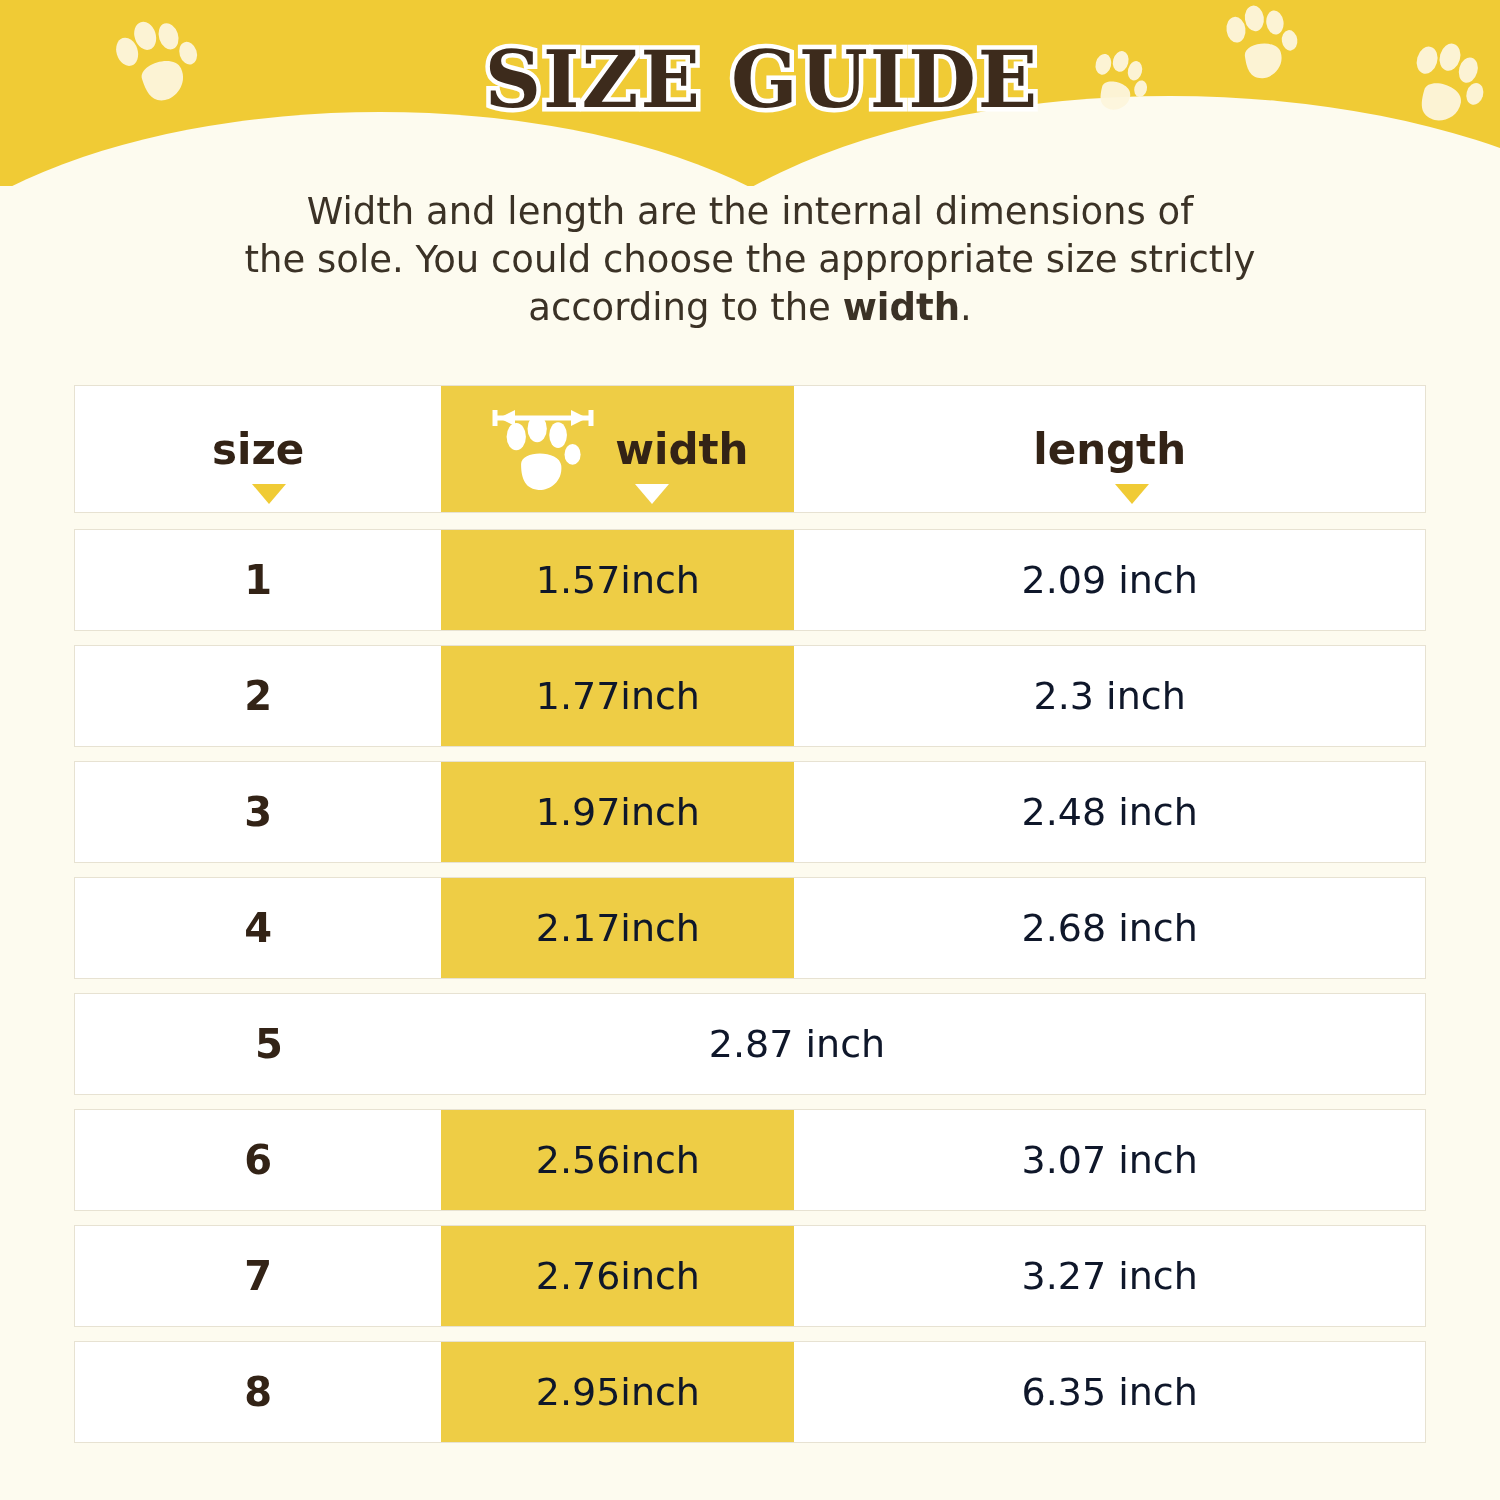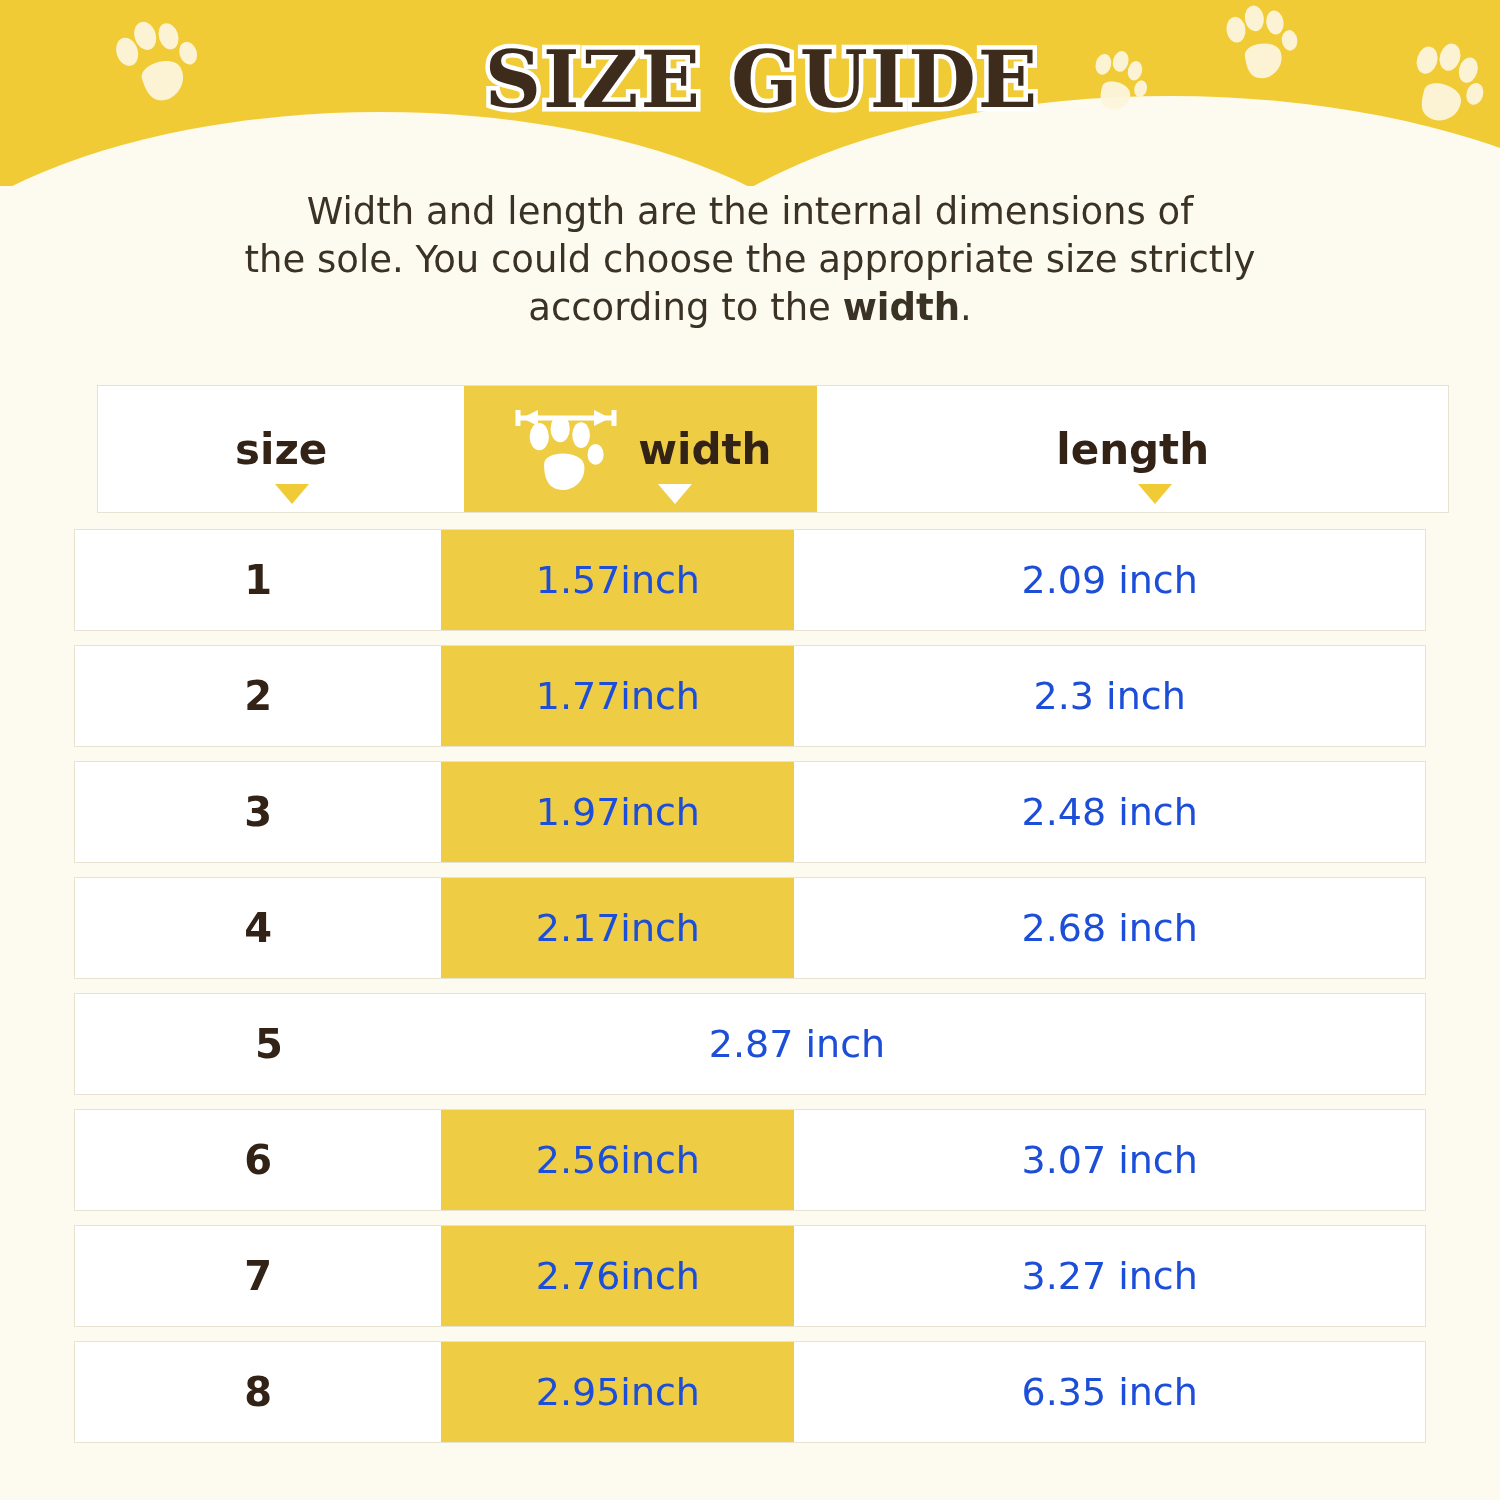--- a/index.html
+++ b/index.html
@@ -110,21 +110,20 @@
     height: 102px;
     margin-bottom: 14px;
     background: #ffffff;
     border: 1px solid #e7e2d2;
     box-sizing: border-box;
     position: relative;
   }
   .row.header {
     height: 128px;
     margin-bottom: 16px;
-    margin-left: 23px;
   }
   .cell {
     display: flex;
     align-items: center;
     justify-content: center;
     box-sizing: border-box;
   }
   .c-size   { width: 388px; }
   .c-width  { width: 374px; background: #eecd45; position: relative; }
   .c-length { width: 668px; border-radius: 26px; }
@@ -141,21 +140,21 @@
     color: #332316;
   }
 
   .row .c-size {
     font-size: 40px;
     font-weight: bold;
     color: #332316;
   }
   .row .c-width, .row .c-length {
     font-size: 38px;
-    color: #1d4ed8;
+    color: #0f172a;
   }
 
   
   .width-head {
     display: flex;
     align-items: center;
     gap: 16px;
   }
   .pawmeasure {
     position: relative;

